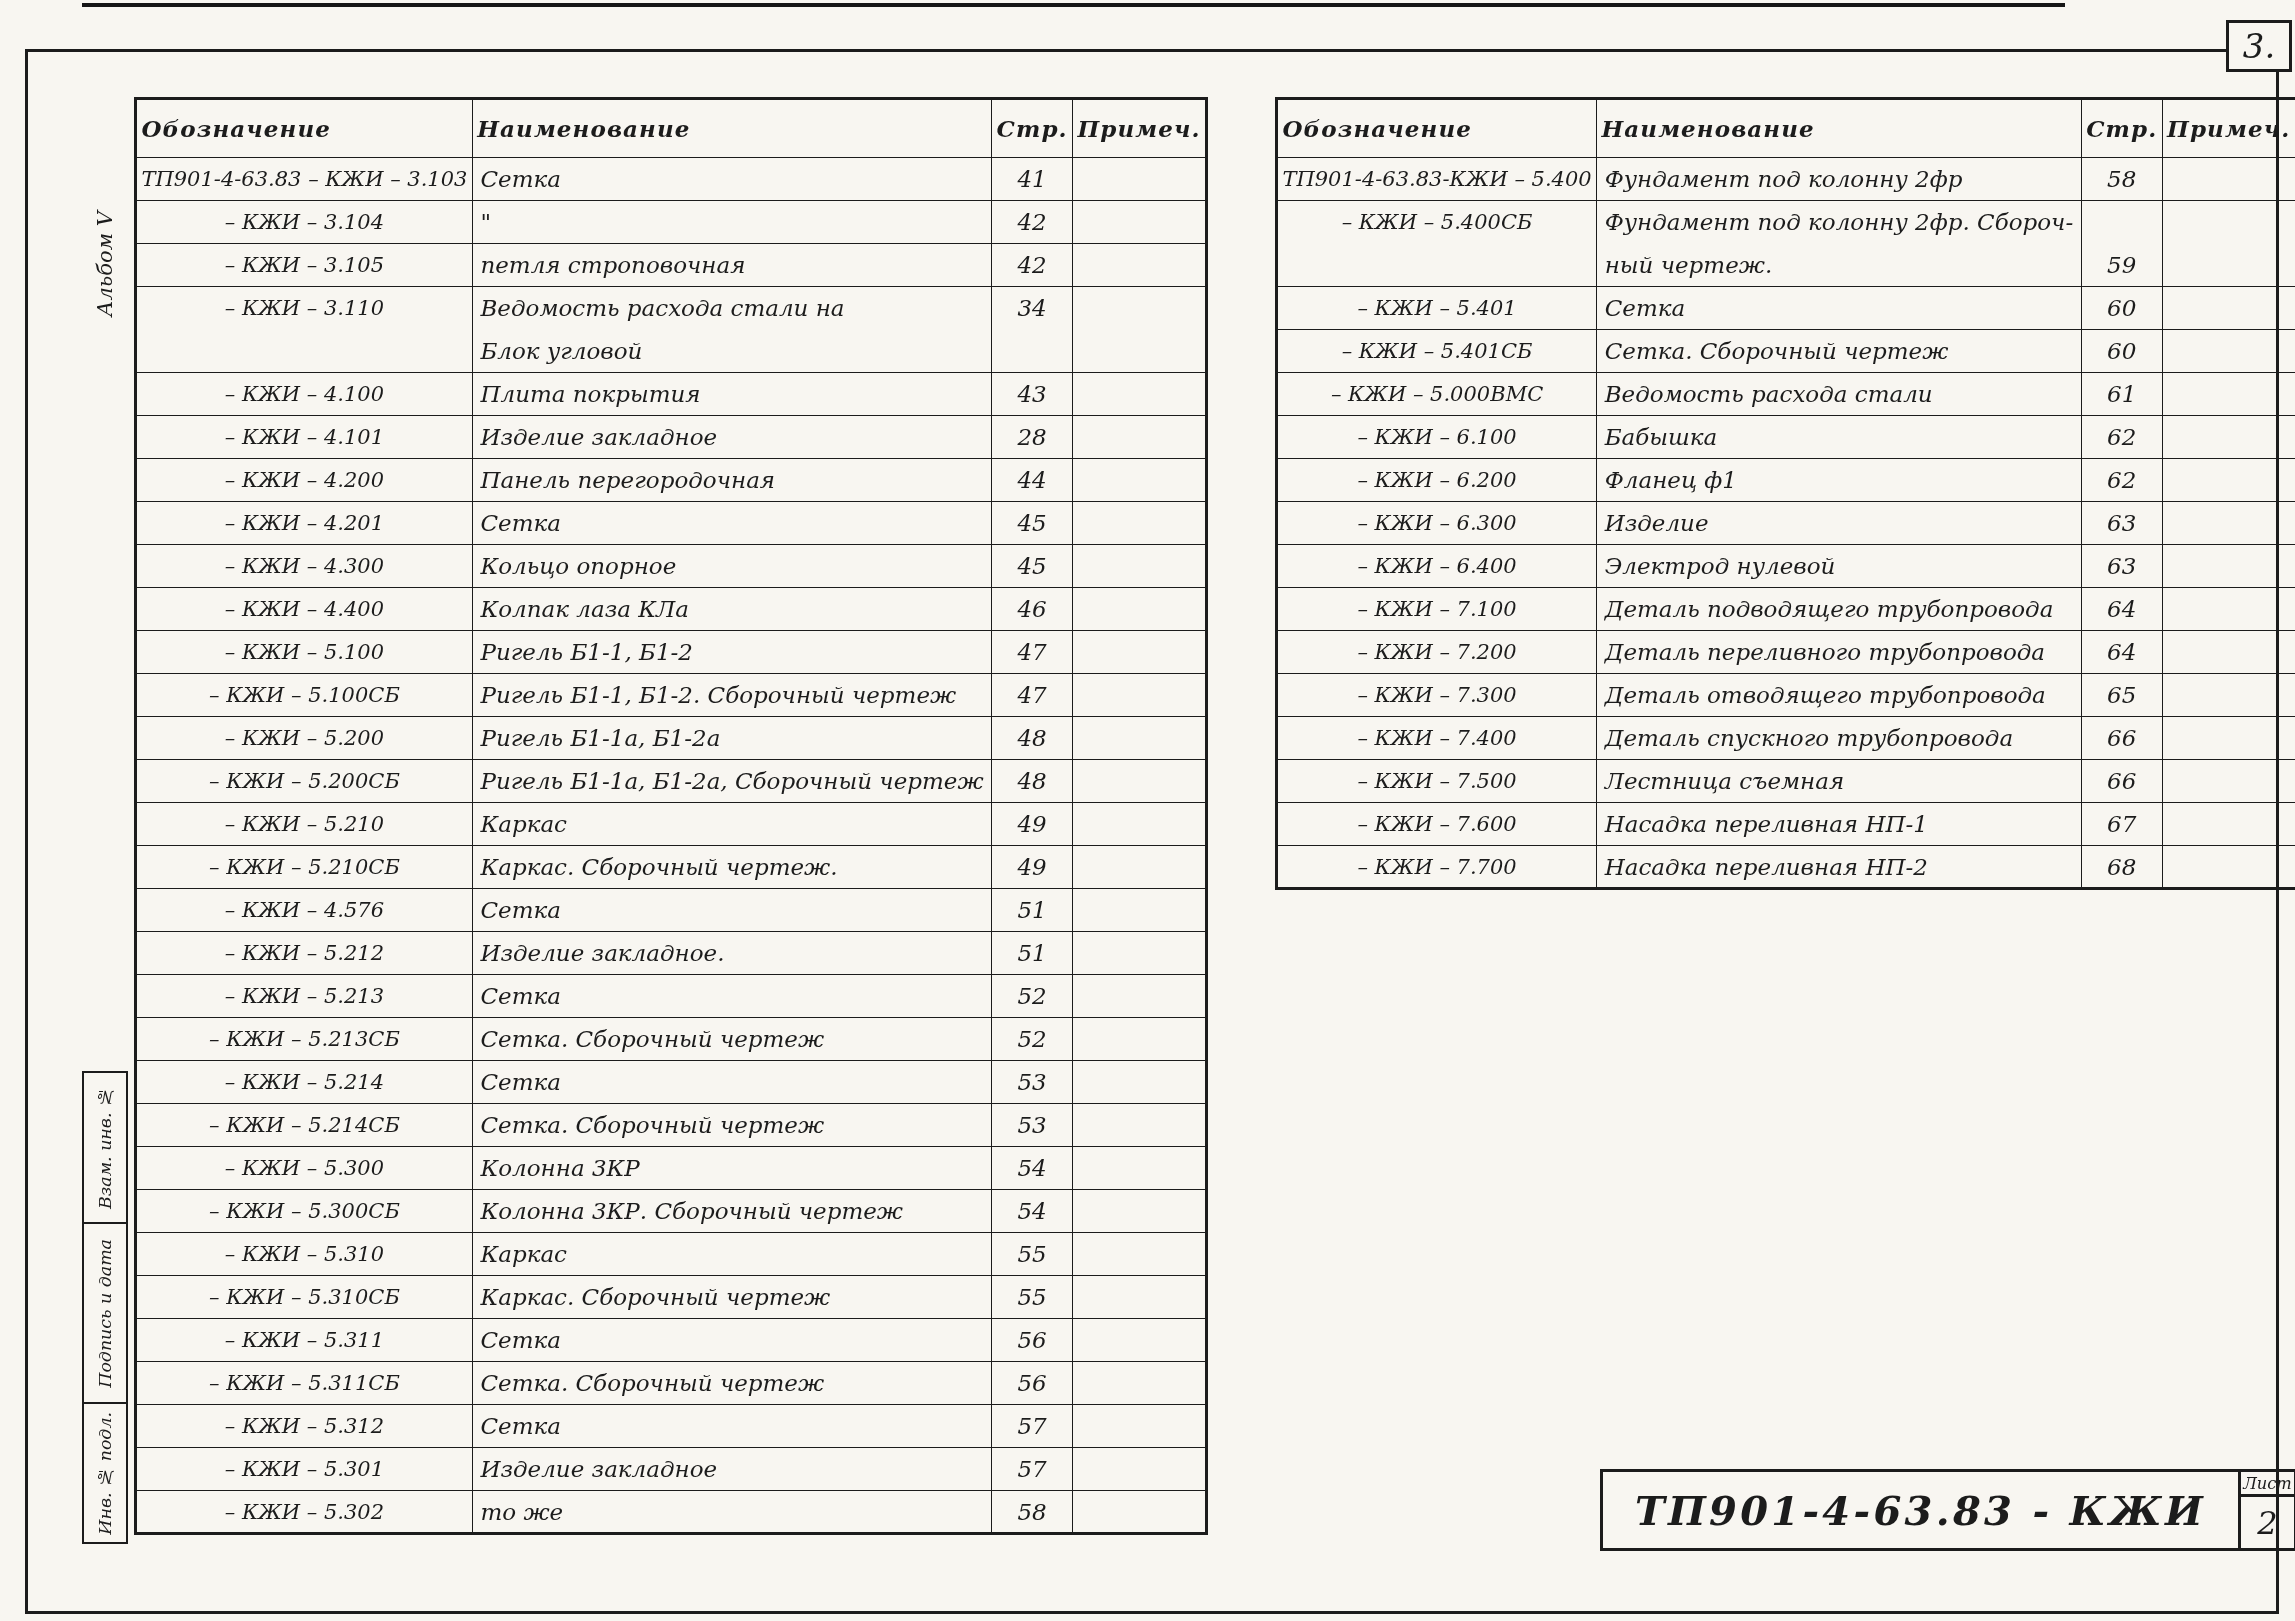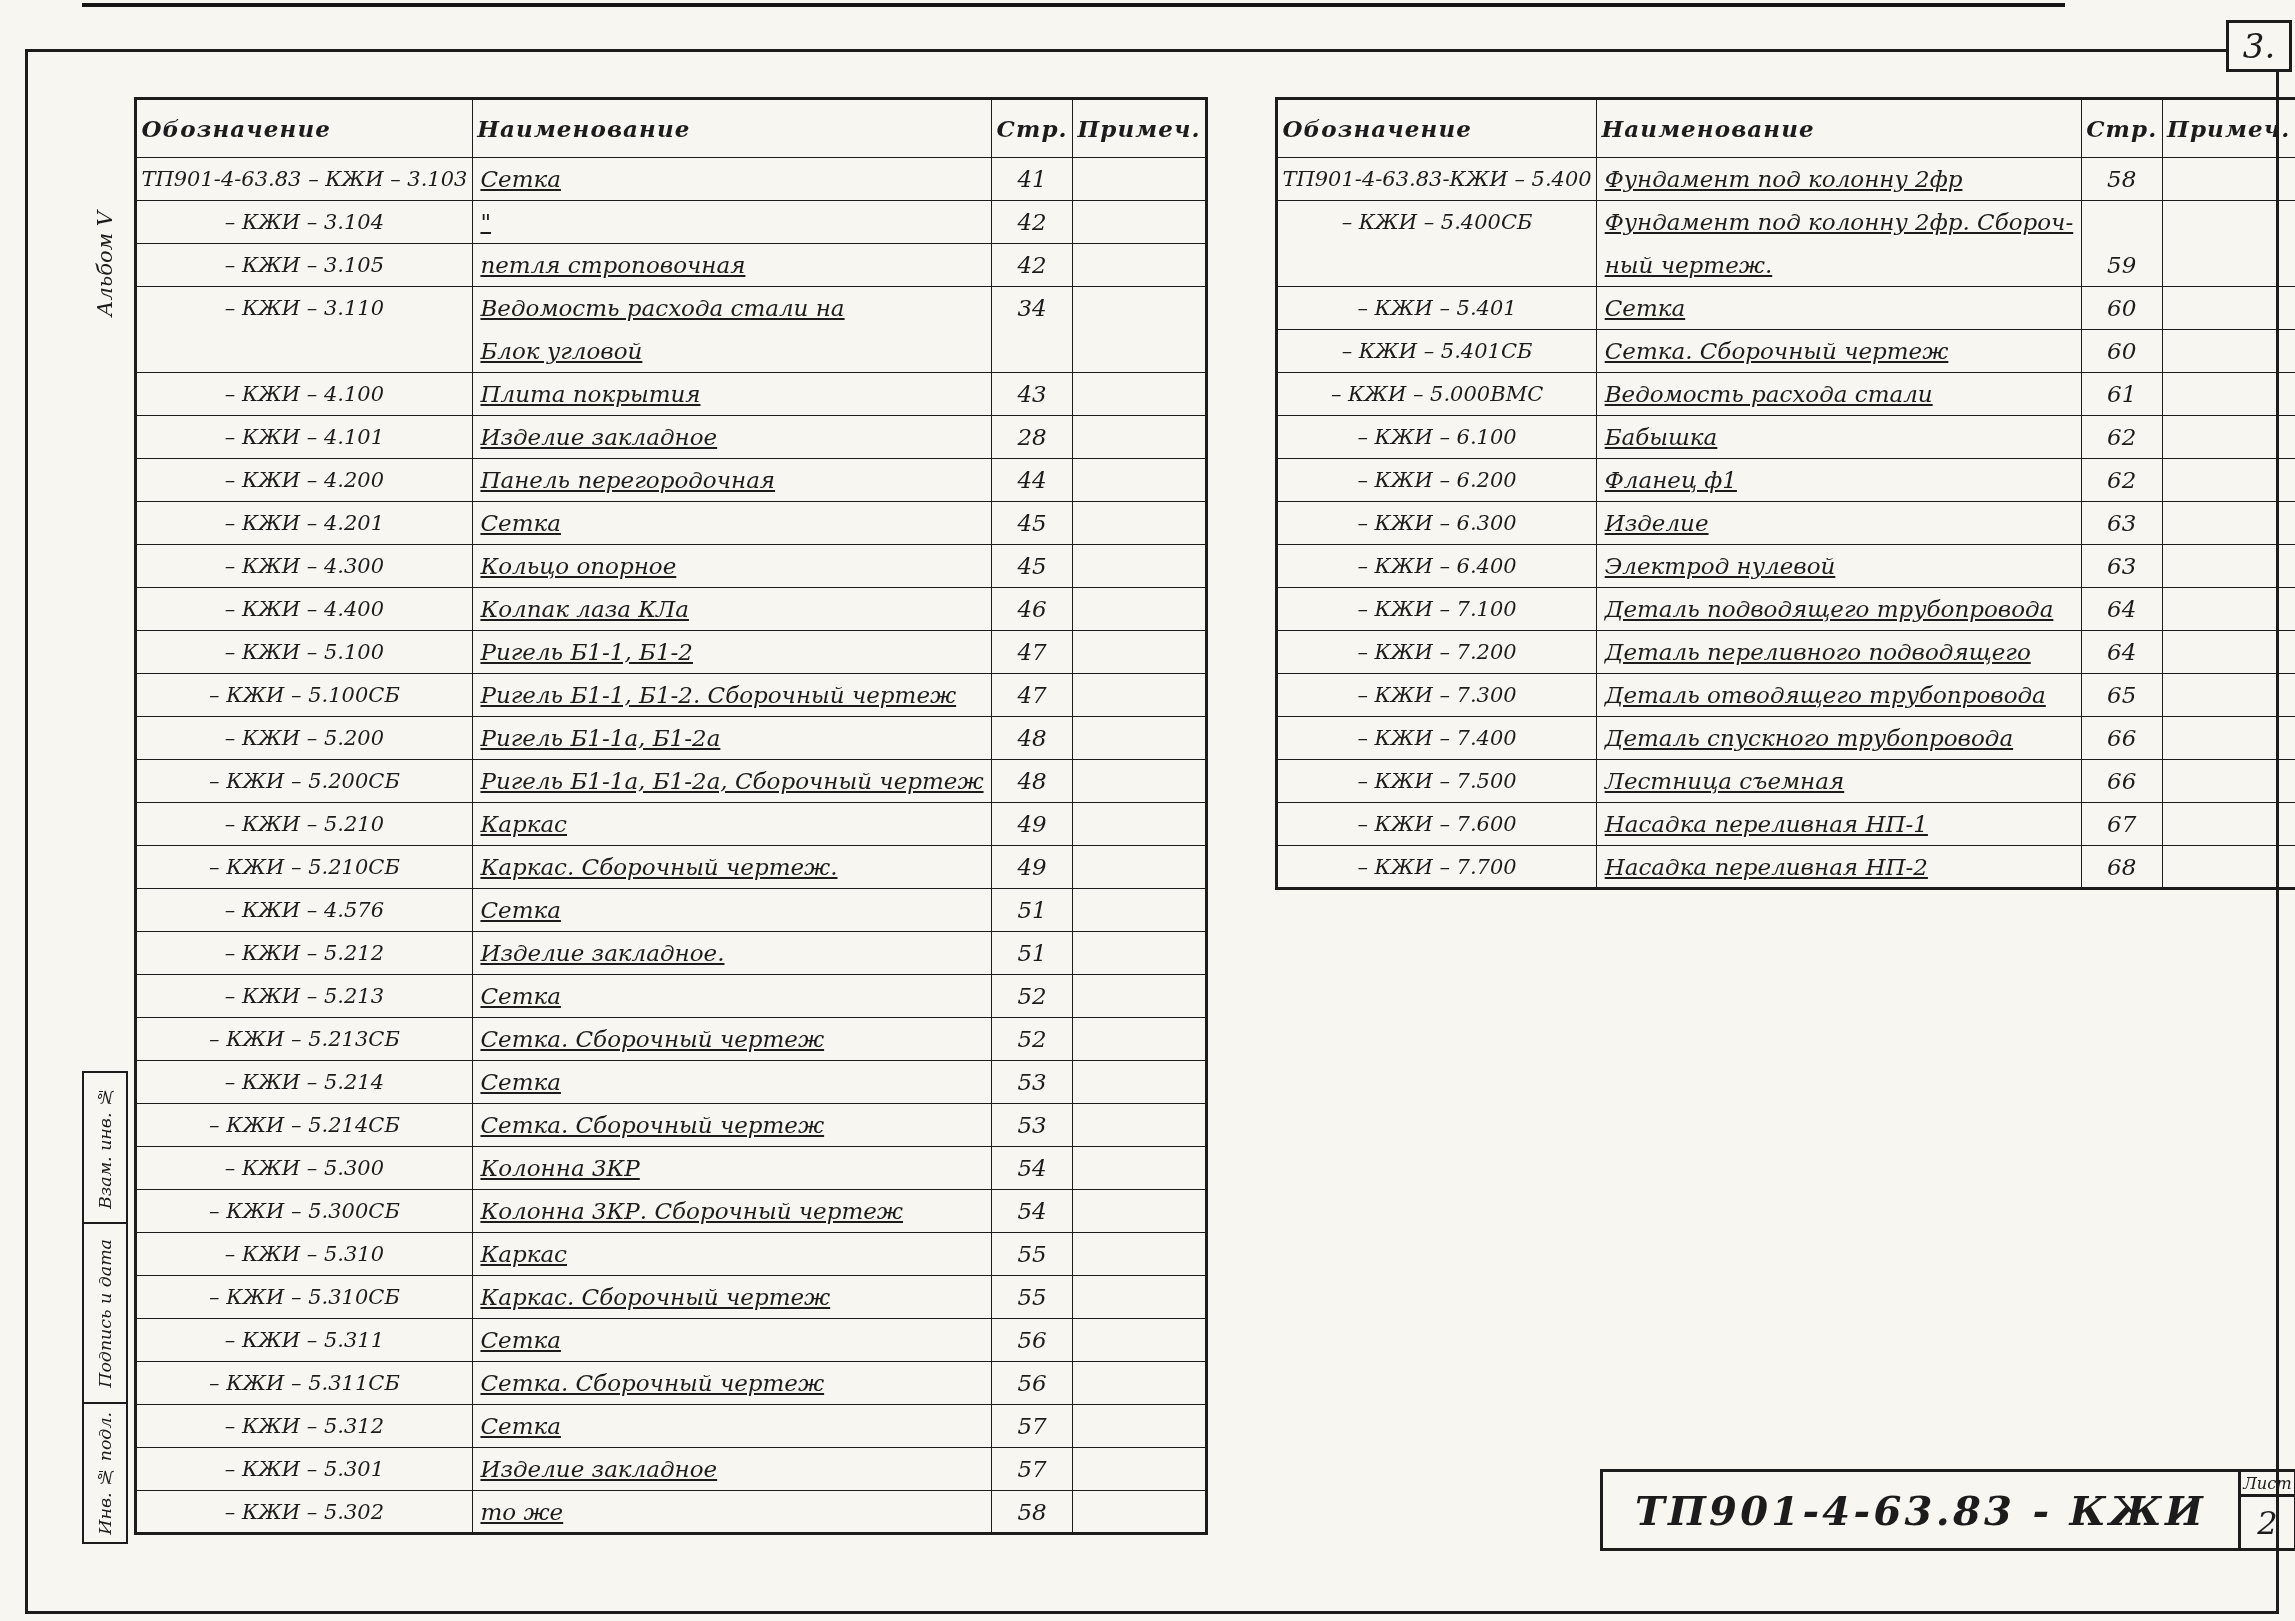--- a/index.html
+++ b/index.html
@@ -29,21 +29,21 @@
   .toc th, .toc td {
     border:1.6px solid #1c1c1c; box-sizing:border-box;
     overflow:hidden; white-space:nowrap;
   }
   .toc th {
     height:59px; font-style:italic; font-weight:600; font-size:23px;
     text-align:left; letter-spacing:1.1px; padding:0 4.4px;
   }
   .toc td { height:43px; font-style:italic; font-size:23px; padding:0 7.6px; }
   .toc td.col-designation { text-align:center; font-size:21px; padding:0 4.4px; }
-  .toc td.col-name { text-align:left;text-decoration:underline; }
+  .toc td.col-name { text-align:left; }
   .toc td.col-page { text-align:center; padding:0 2.2px; }
   .toc tr.open-bottom td { border-bottom:none; }
   .toc tr.cont td { border-top:none; }
 
   #table-left  col.c1 { width:336px; } #table-left  col.c2 { width:514px; }
   #table-left  col.c3 { width:59px; } #table-left  col.c4 { width:112px; }
   #table-right col.c1 { width:357px; } #table-right col.c2 { width:492px; }
   #table-right col.c3 { width:59px; } #table-right col.c4 { width:87px; }
 
   
@@ -401,21 +401,21 @@
           <td class="col-note"></td>
         </tr>
         <tr>
           <td class="col-designation">– КЖИ – 7.100</td>
           <td class="col-name">Деталь подводящего трубопровода</td>
           <td class="col-page">64</td>
           <td class="col-note"></td>
         </tr>
         <tr>
           <td class="col-designation">– КЖИ – 7.200</td>
-          <td class="col-name">Деталь переливного подводящего</td>
+          <td class="col-name">Деталь переливного трубопровода</td>
           <td class="col-page">64</td>
           <td class="col-note"></td>
         </tr>
         <tr>
           <td class="col-designation">– КЖИ – 7.300</td>
           <td class="col-name">Деталь отводящего трубопровода</td>
           <td class="col-page">65</td>
           <td class="col-note"></td>
         </tr>
         <tr>

